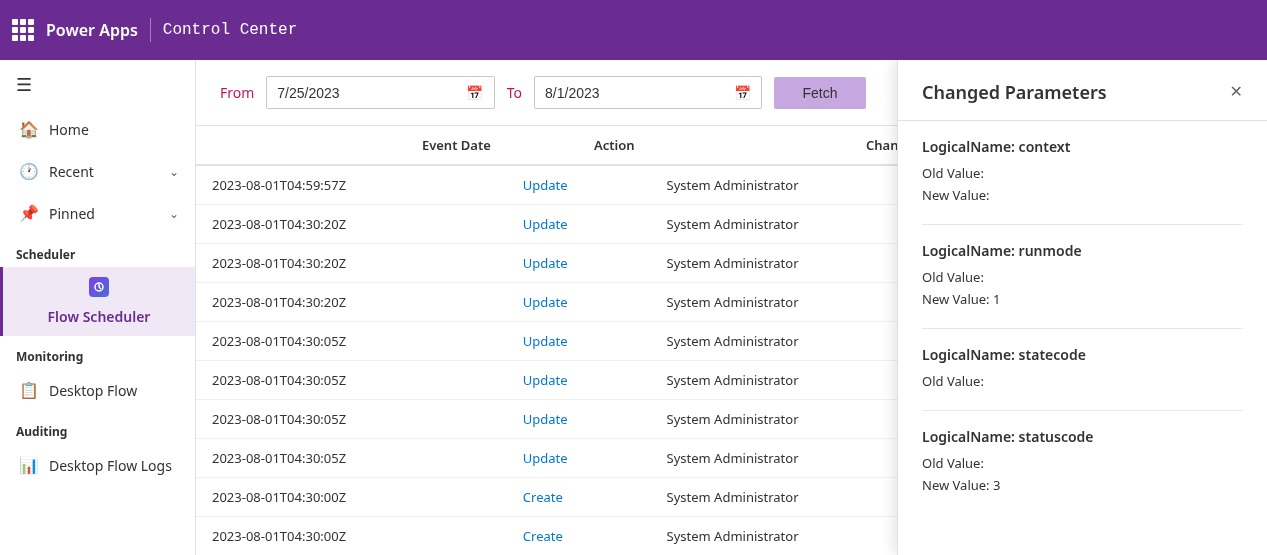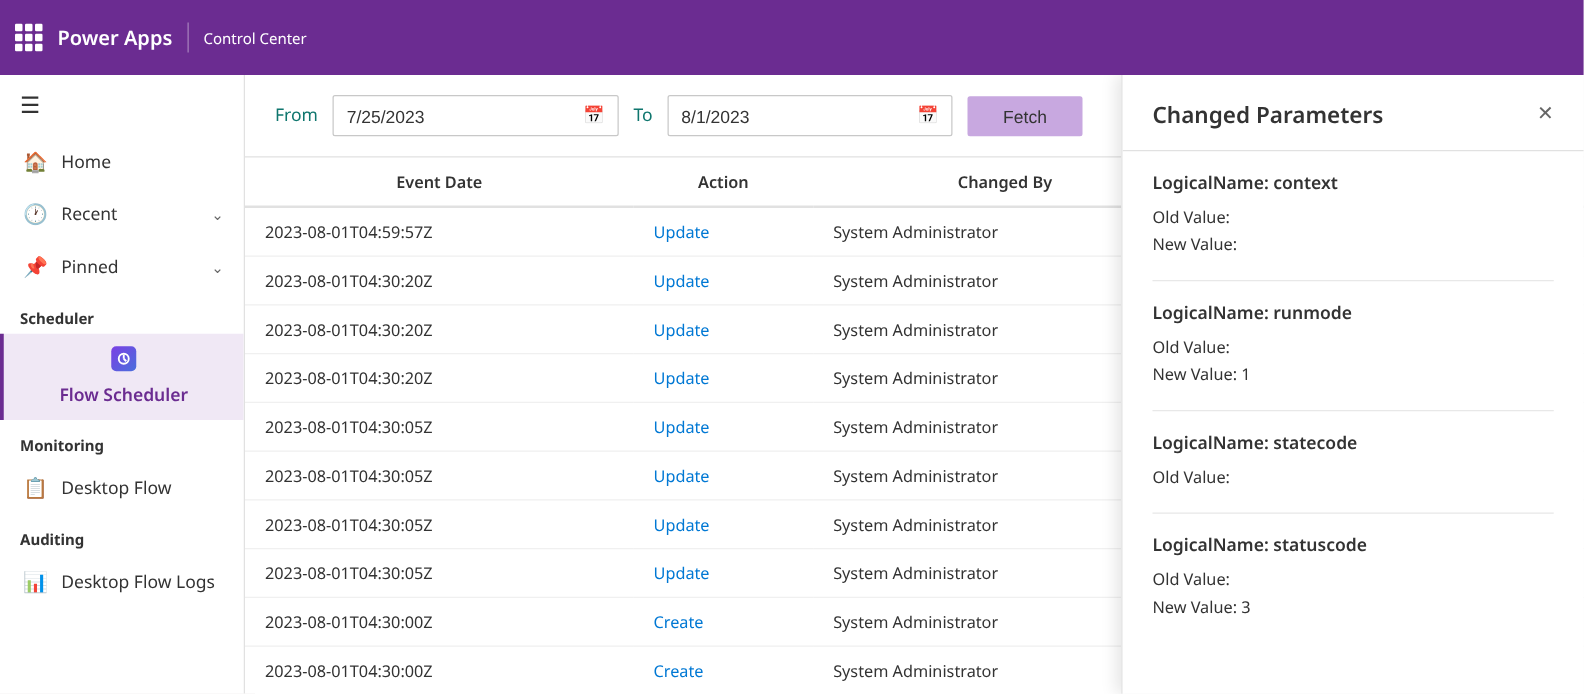--- a/index.html
+++ b/index.html
@@ -13,21 +13,21 @@
       display: flex;
       align-items: center;
       padding: 0 12px;
       gap: 12px;
       flex-shrink: 0;
     }
     .topbar-grid-icon { display: grid; grid-template-columns: repeat(3,6px); gap: 2px; cursor: pointer; }
     .topbar-grid-icon span { width: 6px; height: 6px; background: white; border-radius: 1px; }
     .topbar-title { font-size: 16px; font-weight: 600; }
     .topbar-divider { width: 1px; height: 24px; background: rgba(255,255,255,0.4); }
-    .topbar-subtitle { font-size: 12px; font-weight: 400; }
+    .topbar-subtitle { font-size: 16px; font-weight: 400; font-family: Liberation Mono, monospace; }
 
     
     .main-layout {
       display: flex;
       flex: 1;
       overflow: hidden;
     }
 
     
     .sidebar {
@@ -92,21 +92,21 @@
     
     .filter-bar {
       display: flex;
       align-items: center;
       padding: 16px 24px;
       gap: 12px;
       border-bottom: 1px solid #e1e1e1;
       flex-shrink: 0;
     }
     .filter-label {
-      color: #0f766e;
+      color: #be185d;
       font-size: 14px;
     }
     .date-input-wrapper {
       display: flex;
       align-items: center;
       border: 1px solid #c8c8c8;
       border-radius: 2px;
       padding: 6px 10px;
       gap: 8px;
       background: white;
@@ -139,21 +139,21 @@
       overflow-x: hidden;
     }
     table {
       width: 100%;
       border-collapse: collapse;
     }
     thead tr {
       border-bottom: 2px solid #e1e1e1;
     }
     th {
-      text-align: center;
+      text-align: right;
       padding: 10px 16px;
       font-size: 13px;
       font-weight: 600;
       color: #333;
     }
     td {
       padding: 10px 16px;
       font-size: 13px;
       color: #333;
       border-bottom: 1px solid #f0f0f0;

